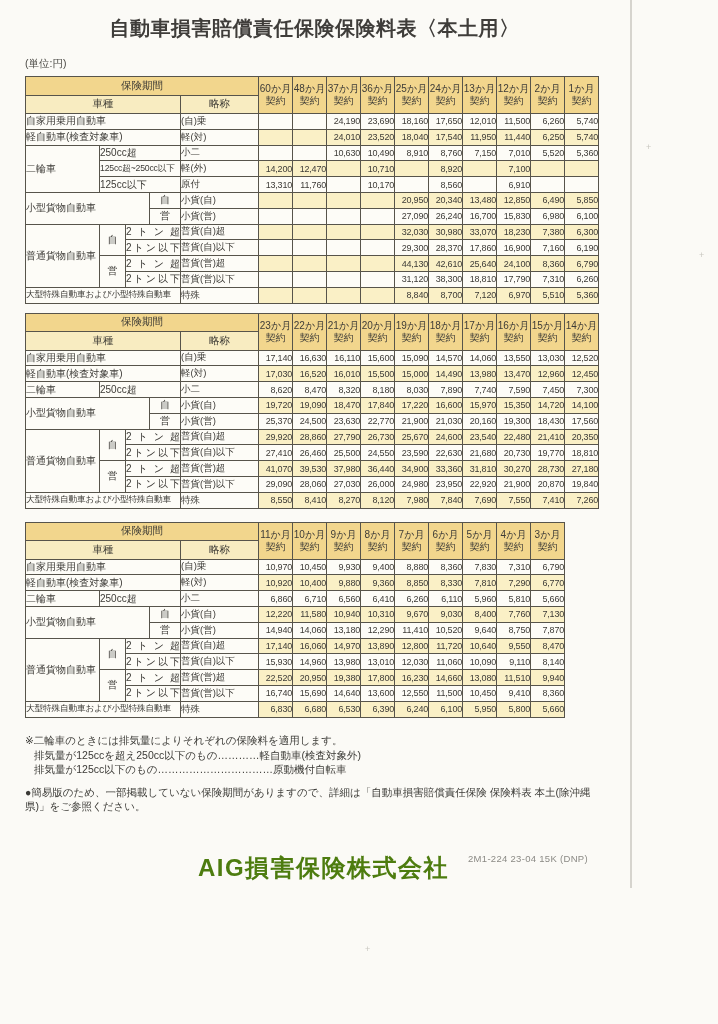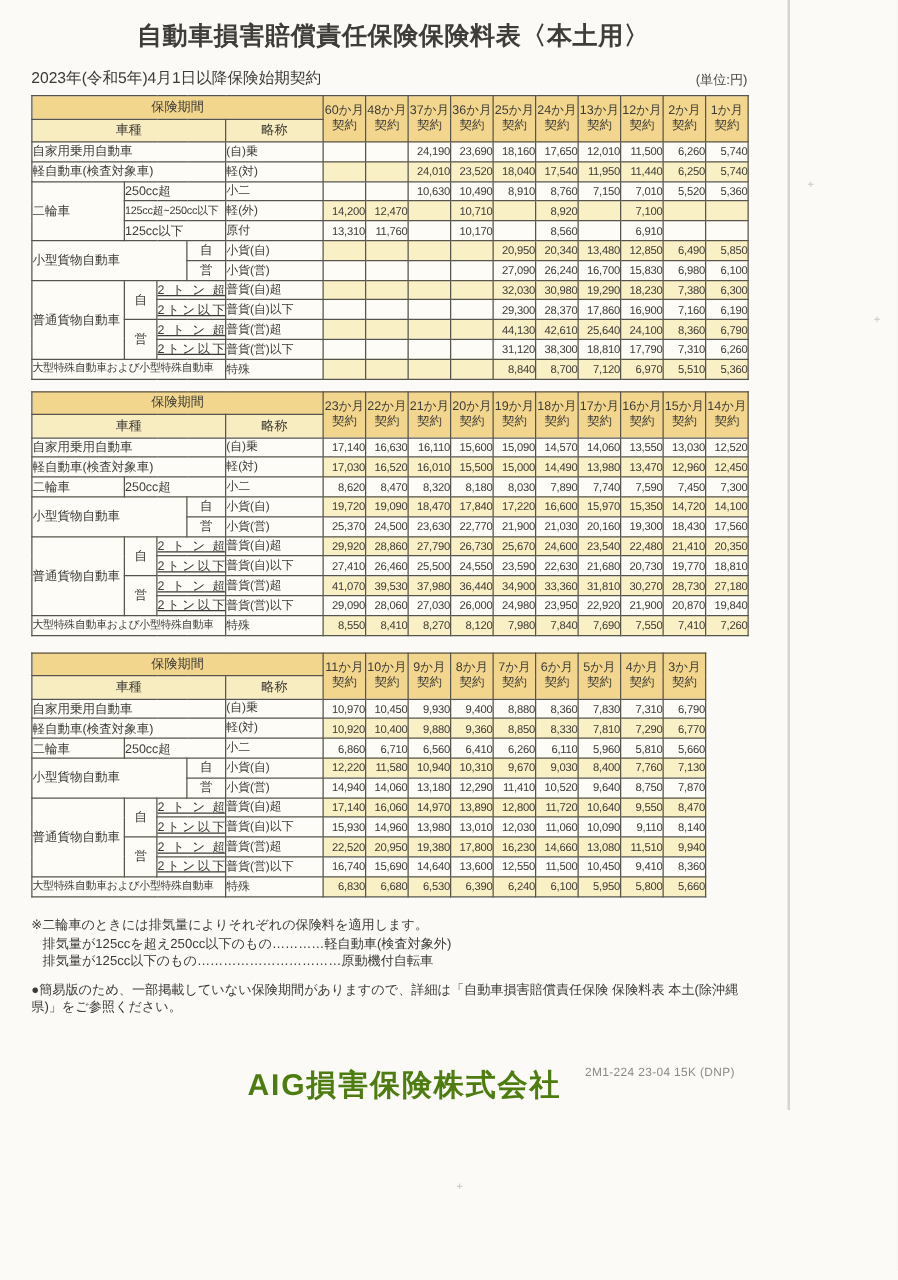--- a/index.html
+++ b/index.html
@@ -23,21 +23,21 @@
         white-space:nowrap;overflow:visible;padding:0;}
   table.rates thead tr{height:18.5px;}
   table.rates tbody tr{height:15.8px;}
   table.rates tbody tr:first-child td{border-top:1.5px solid var(--frame);margin-top:48px;}
   th.hdark{background:var(--hdark);font-size:10.5px;color:#3c3a34;}
   th.hlight{background:var(--hlight);font-size:10.5px;color:#3c3a34;}
   th.mcol{background:var(--hdark);font-size:10px;line-height:1.2;padding:1px 0;}
   td.lbl{background:var(--cellw);font-size:10px;text-align:left;padding:0 2px 0 4px;}
   td.small{font-size:8.7px;letter-spacing:-0.2px;}
   td.ctr{text-align:center;padding:0;}
-  td.just{text-align:justify;text-align-last:justify;padding:0 6px;text-decoration:underline;}
+  td.just{text-align:justify;text-align-last:justify;padding:0 6px;}
   td.abbr{background:var(--cellw);font-size:9.5px;}
   td.num{font-size:9px;letter-spacing:-0.2px;text-align:right;padding-right:3px;}
   td.w{background:var(--cellw);}
   td.y{background:var(--stripe);}
   .notes{position:absolute;top:733px;left:25px;width:580px;font-size:10.5px;
          line-height:14.5px;color:#3b3a36;}
   .notes .indent{padding-left:9px;}
   .notes .bullets{margin-top:8px;line-height:14.5px;}
   .company{position:absolute;top:840px;left:25px;width:573px;margin:12px;text-align:center;
            font-size:24px;font-weight:600;color:#4d7c0f;letter-spacing:1.5px;}
@@ -48,21 +48,20 @@
 
 <div class="page">
   <div class="paper-edge"></div>
   <div class="regmark" style="left:646px;top:143px;">+</div>
   <div class="regmark" style="left:699px;top:251px;">+</div>
   <div class="regmark" style="left:365px;top:945px;">+</div>
 
   <h1 class="title">自動車損害賠償責任保険保険料表〈本土用〉</h1>
 
   <div class="subrow">
-    <span class="subtitle">2023年(令和5年)4月1日以降保険始期契約</span>
     <span class="unit">(単位:円)</span>
   </div>
 
   <div id="tables">
       <table class="rates" style="margin-bottom: 9px;">
         <colgroup>
           <col style="width: 74px;">
           <col style="width: 26px;">
           <col style="width: 24px;">
           <col style="width: 31px;">
@@ -232,21 +231,21 @@
             <td class="lbl" rowspan="4">普通貨物自動車</td>
             <td class="lbl ctr" rowspan="2">自</td>
             <td class="lbl just" colspan="2">2トン超</td>
             <td class="abbr">普貨(自)超</td>
             <td class="num y"></td>
             <td class="num y"></td>
             <td class="num y"></td>
             <td class="num y"></td>
             <td class="num y">32,030</td>
             <td class="num y">30,980</td>
-            <td class="num y">19,290</td>
+            <td class="num y">33,070</td>
             <td class="num y">18,230</td>
             <td class="num y">7,380</td>
             <td class="num y">6,300</td>
           </tr>
           <tr>
             <td class="lbl just" colspan="2">2トン以下</td>
             <td class="abbr">普貨(自)以下</td>
             <td class="num w"></td>
             <td class="num w"></td>
             <td class="num w"></td>

